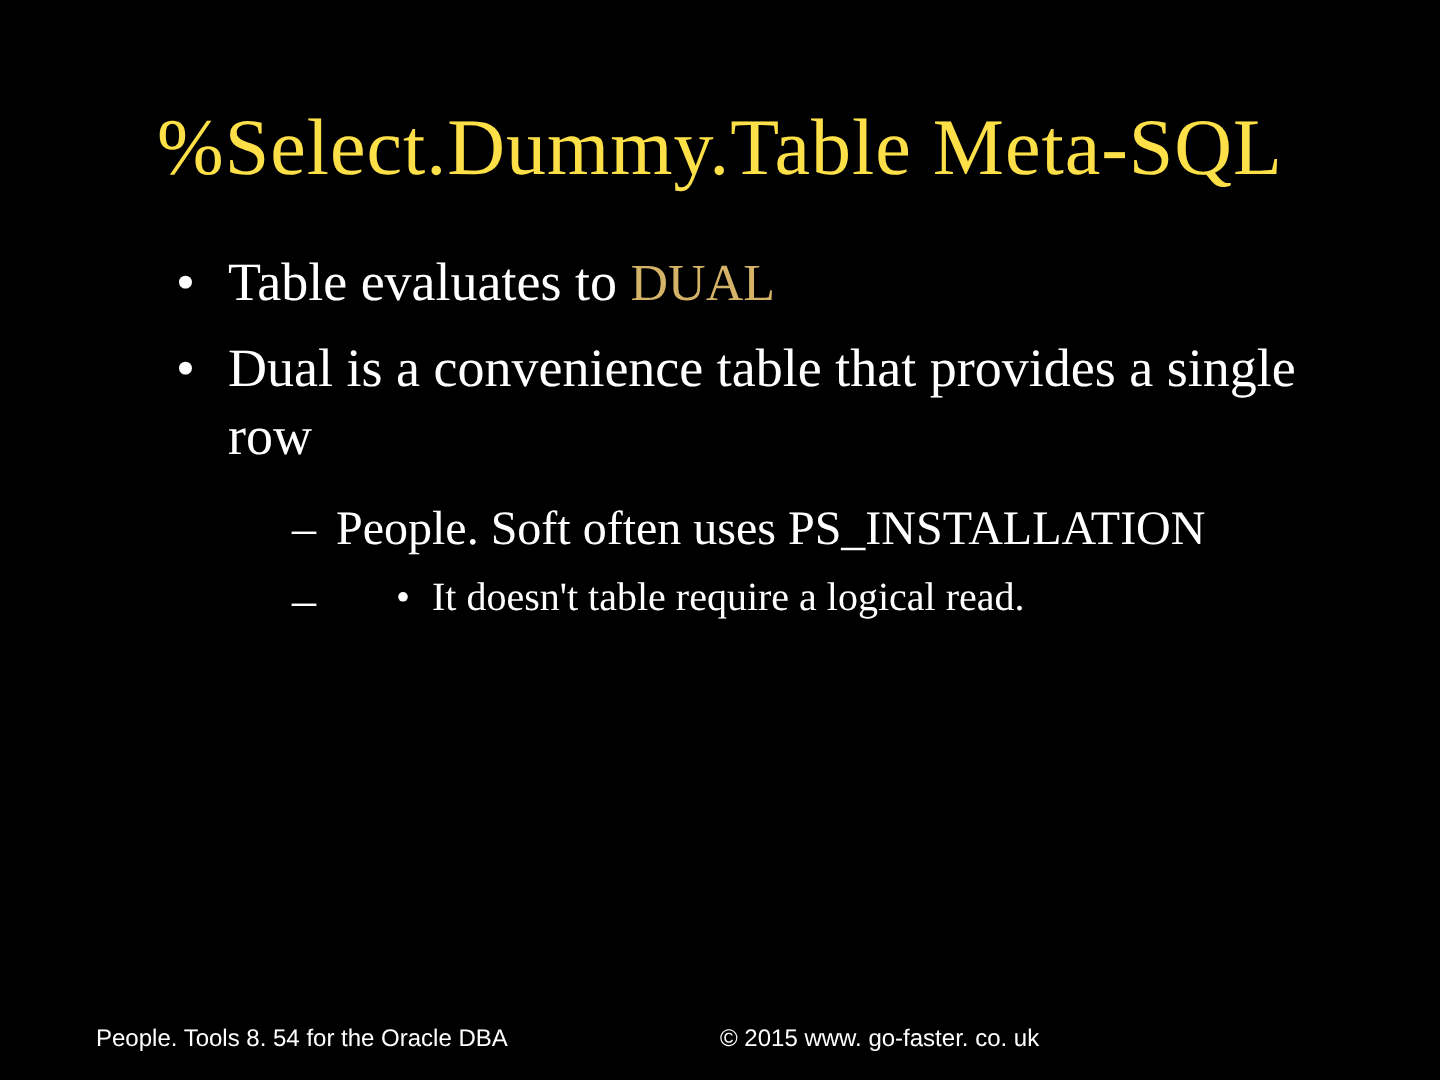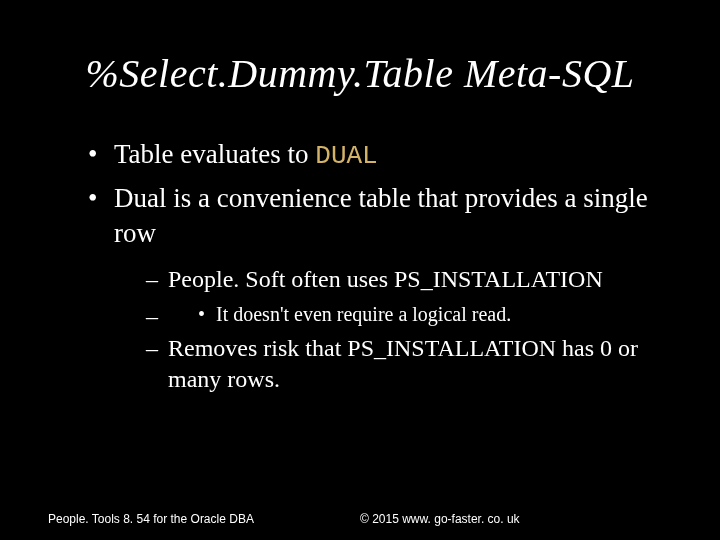--- a/index.html
+++ b/index.html
@@ -10,27 +10,26 @@
     font-family: "Times New Roman", Times, serif;
     overflow: hidden;
   }
   .slide {
     width: 720px;
     height: 540px;
     position: relative;
     padding: 40px 48px 0 48px;
   }
   .title {
-    color: #ffffff;
-    font-style: italic;
+    color: #fde047;
     font-size: 40px;
     font-weight: 400;
     text-align: center;
     margin-top: 10px;
-    margin-bottom: 40px;
+    margin-bottom: 27px;
     letter-spacing: 0.5px;
   }
   ul.level1 {
     list-style: none;
     color: #ffffff;
     font-size: 27px;
     line-height: 1.28;
     padding-left: 40px;
   }
   ul.level1 > li {
@@ -40,21 +39,21 @@
   }
   ul.level1 > li::before {
     content: "•";
     position: absolute;
     left: 0;
     top: 0;
     color: #ffffff;
   }
   .dual {
     color: #d4b368;
-    font-family: Liberation Mono, monospace;
+    font-family: Liberation Serif, serif;
     font-size: 26px;
   }
   ul.level2 {
     list-style: none;
     font-size: 24px;
     line-height: 1.28;
     margin-top: 14px;
     padding-left: 32px;
   }
   ul.level2 > li {
@@ -116,26 +115,23 @@
     </li>
     <li>
       <span>Dual is a convenience table that provides a single row</span>
       <ul class="level2">
         <li>
           <span>People. Soft often uses PS_INSTALLATION</span>
         </li>
         <li>
           <ul class="level3">
             <li>
-              <span>It doesn't even require a logical read.</span>
+              <span>It doesn't table require a logical read.</span>
             </li>
           </ul>
-        </li>
-        <li>
-          <span>Removes risk that PS_INSTALLATION has 0 or many rows.</span>
         </li>
       </ul>
     </li>
   </ul>
 
   <div class="footer">
     <div class="left">People. Tools 8. 54 for the Oracle DBA</div>
     <div class="center">© 2015 www. go-faster. co. uk</div>
   </div>
 

